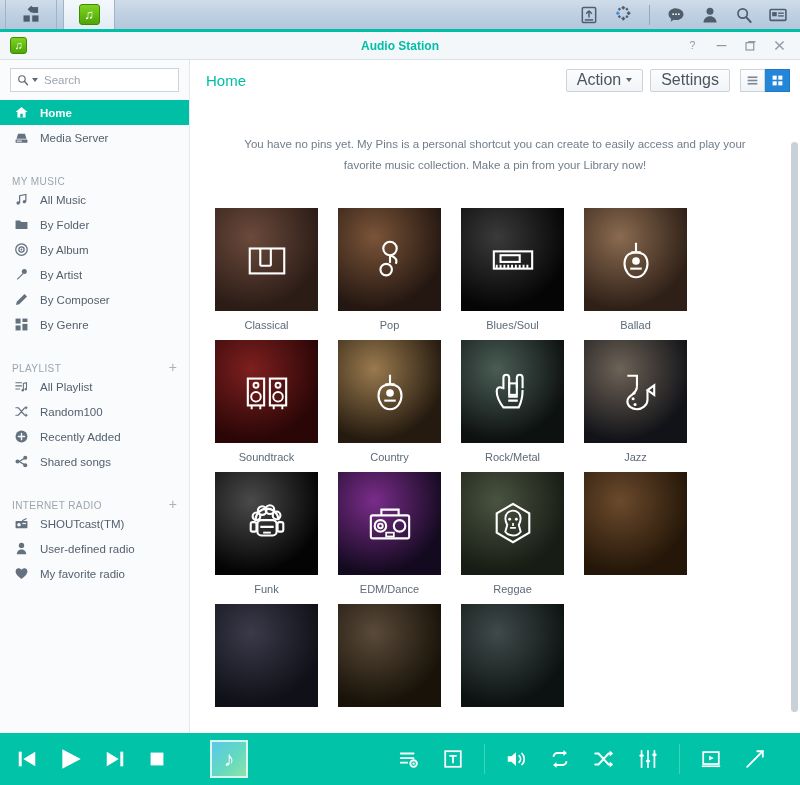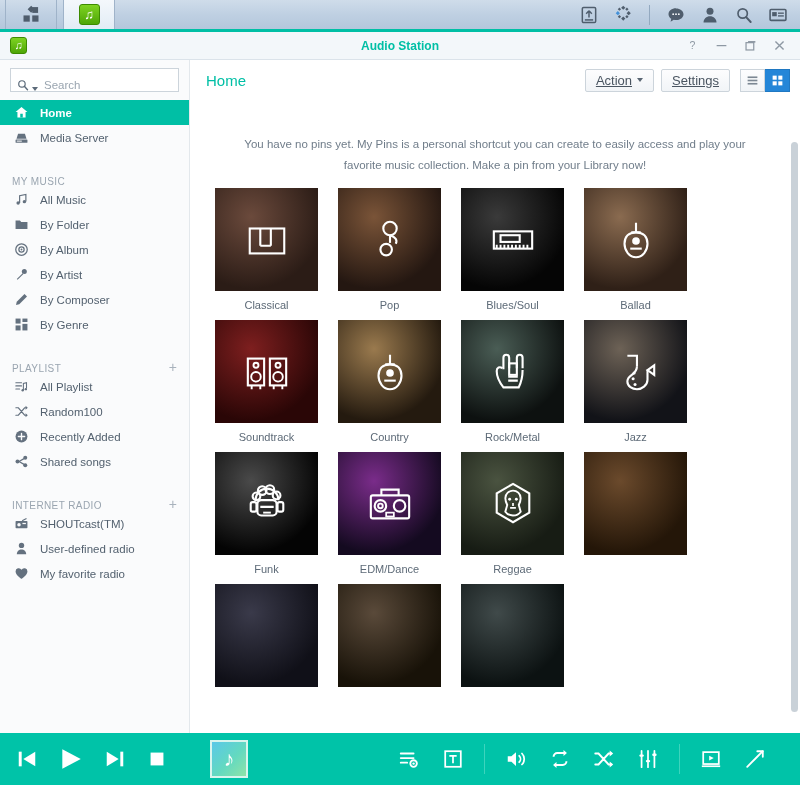--- a/index.html
+++ b/index.html
@@ -75,21 +75,21 @@
   
   #sidebar {
     width: 190px; background: #fafbfc;
     border-right: 1px solid #e3e8ec;
     display: flex; flex-direction: column;
     padding-top: 8px; flex: 0 0 190px;
   }
   #searchbox {
     margin: 0 10px 8px 10px; height: 24px;
     border: 1px solid #ccd4db; background: #fff;
-    display: flex; align-items: flex-end; padding: 0 6px; gap: 3px;
+    display: flex; align-items: center; padding: 0 6px; gap: 3px;
   }
   #searchbox .sicon { width: 12px; height: 12px; color: #5c6b7a; flex: 0 0 12px; }
   #searchbox .caret {
     width: 0; height: 0; border-left: 3px solid transparent;
     border-right: 3px solid transparent; border-top: 4px solid #5c6b7a;
   }
   #search-input {
     border: 0; outline: 0; font-size: 11.5px; color: #333;
     font-family: "Liberation Sans", sans-serif;
     flex: 1; margin-left: 3px; background: transparent;
@@ -119,24 +119,24 @@
 
   
   #main { flex: 1; display: flex; flex-direction: column; min-width: 0; position: relative; }
   #mainhdr {
     height: 40px; display: flex; align-items: center;
     padding: 0 10px 0 16px; flex: 0 0 40px;
   }
   #page-title { font-size: 15px; color: #00bfa5; }
   #hdr-right { margin-left: auto; display: flex; align-items: center; gap: 7px; }
   .btn {
-    height: 23px; padding: 0 10px; font-size: 13px; color: #4a5561;
+    height: 23px; padding: 0 10px; font-size: 16px; color: #4a5561;
     background: linear-gradient(to bottom,#fdfdfe,#f1f4f7);
     border: 1px solid #ccd4db; border-radius: 2px;
-    display: flex; align-items: center; gap: 5px; cursor: default; text-decoration: underline;
+    display: flex; align-items: center; gap: 5px; cursor: default;
   }
   .btn .bc {
     width: 0; height: 0; border-left: 3.5px solid transparent;
     border-right: 3.5px solid transparent; border-top: 4px solid #5a6673;
   }
   .viewtoggle { display: flex; margin-left: 3px; }
   .vbtn {
     width: 25px; height: 23px; border: 1px solid #ccd4db;
     display: flex; align-items: center; justify-content: center;
     background: linear-gradient(to bottom,#fdfdfe,#f1f4f7);
@@ -158,21 +158,21 @@
 
   #pins-empty {
     text-align: center; font-size: 11.5px; color: #707d8a;
     line-height: 21px; margin: 34px auto 0 auto; max-width: 530px;
   }
 
   #genre-head { margin-top: 44px; }
 
   #grid {
     display: grid; grid-template-columns: repeat(4, 103px);
-    column-gap: 20px; row-gap: 9px; margin-top: 12px;
+    column-gap: 20px; row-gap: 9px; margin-top: 32px;
     justify-content: start; padding-left: 9px;
   }
   .tile { width: 103px; cursor: default; }
   .thumb {
     width: 103px; height: 103px; position: relative; overflow: hidden;
     display: flex; align-items: center; justify-content: center;
   }
   .thumb .ph { position: absolute; inset: 0; }
   .thumb .gicon {
     position: relative; width: 46px; height: 46px;

